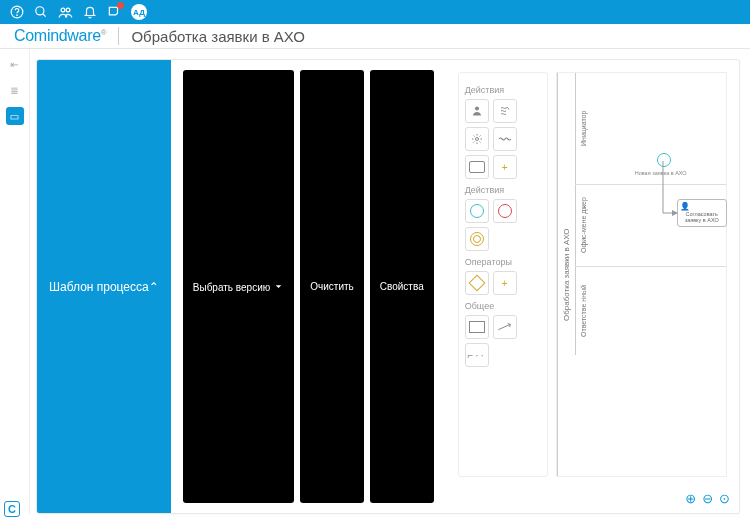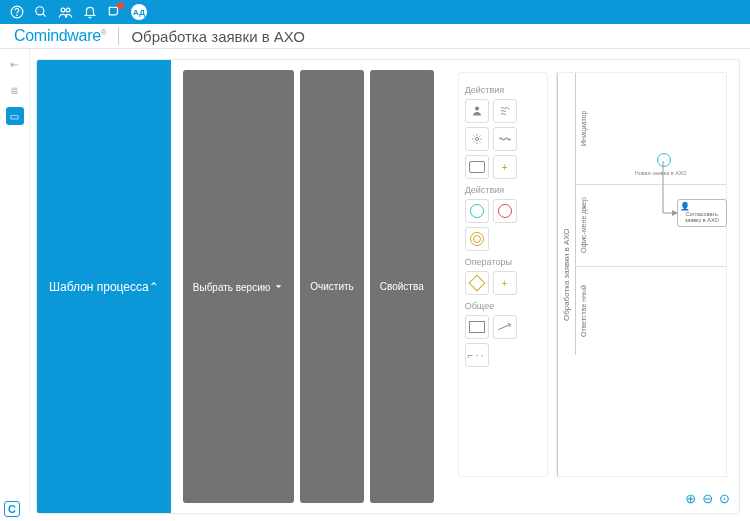--- a/index.html
+++ b/index.html
@@ -18,21 +18,21 @@
 .leftrail .r-ico{width:18px;height:18px;display:flex;align-items:center;justify-content:center;color:#aaa;cursor:pointer;border-radius:3px}
 .leftrail .r-ico.active{background:#0a98d8;color:#fff}
 .content{flex:1;padding:10px 10px 0 6px;display:flex;flex-direction:column;position:relative}
 .card{border:1px solid #e8e8e8;border-radius:3px;flex:1;display:flex;flex-direction:row;overflow:hidden;box-shadow:0 1px 2px rgba(0,0,0,0.03)}
 .card-hdr{background:#0a98d8;color:#fff;padding:8px 12px;font-size:12px;display:flex;justify-content:space-between;align-items:center}
 .chev{font-size:12px;cursor:pointer}
 .tabs{display:flex;gap:18px;padding:8px 12px 0;border-bottom:1px solid #eee}
 .tab{font-size:10px;color:#888;padding-bottom:6px;cursor:pointer}
 .tab.active{color:#0a98d8;border-bottom:2px solid #0a98d8}
 .toolbar{padding:10px 12px;display:flex;gap:6px;flex-wrap:wrap}
-.btn{background:#737373;color:#fff;border:none;border-radius:3px;padding:16px 10px;font-size:10px;cursor:pointer}
+.btn{background:#000000;color:#fff;border:none;border-radius:3px;padding:16px 10px;font-size:10px;cursor:pointer}
 .btn-icon{width:11px;height:11px;fill:#fff;margin-left:3px;vertical-align:-1px}
 .diagram-area{flex:1;display:flex;padding:12px 12px 36px;gap:8px;position:relative}
 .palette{width:90px;border:1px solid #eee;border-radius:3px;padding:6px;overflow:hidden}
 .pal-grp{font-size:9px;color:#999;margin:6px 0 4px}
 .pal-row{display:flex;gap:4px;margin-bottom:4px}
 .pal-item{width:24px;height:24px;border:1px solid #ddd;border-radius:3px;display:flex;align-items:center;justify-content:center;cursor:pointer}
 .pal-item.plus{color:#d4a72c}
 .circ{width:14px;height:14px;border-radius:50%;border:1.5px solid}
 .circ.teal{border-color:#3bbdc4}
 .circ.red{border-color:#d84b4b}

